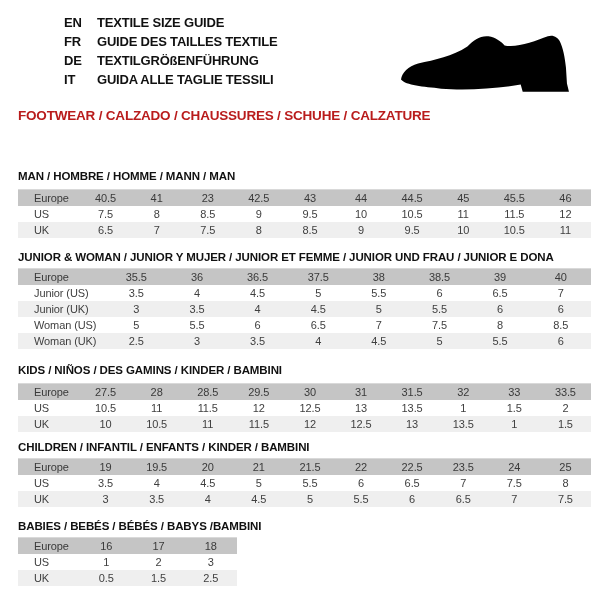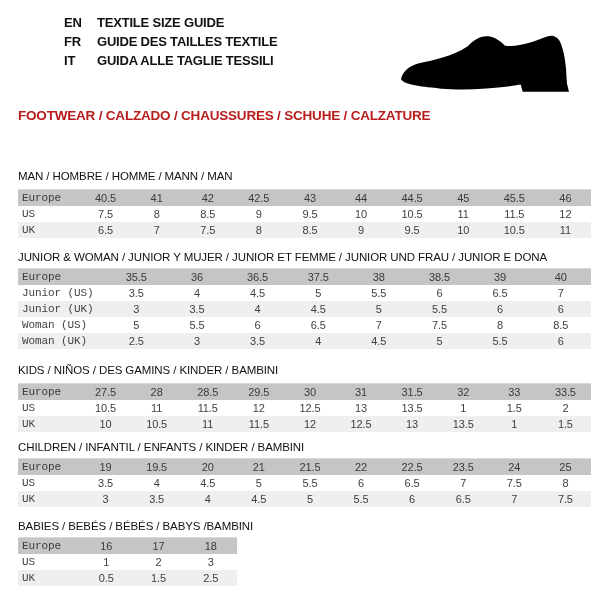--- a/index.html
+++ b/index.html
@@ -29,54 +29,58 @@
     font-size:13.5px; font-weight:bold; letter-spacing:-0.2px;
     color:#b91c1c; white-space:nowrap;
   }
 
   
   .shoe { position:absolute; left:399px; top:33px; width:177px; height:61px; }
 
   
   .sec-title {
     position:absolute; left:18px;
-    font-size:11.5px; font-weight:normal; letter-spacing:-0.1px;
+    font-size:11.5px; font-weight:bold; letter-spacing:-0.1px;
     color:#111111; white-space:nowrap;
   }
 
   
   .size-table {
     position:absolute; left:18px; width:573px;
     border-top:1px solid #d9d9d9;
   }
   .size-table.babies { width:219px; }
   .trow {
     display:flex; height:16px; line-height:16px;
     font-size:11px; color:#3f3f3f; letter-spacing:-0.1px;
     white-space:nowrap;
   }
   .trow.thead { background:#c5c5c5; color:#3a3a3a; }
   .trow.talt  { background:#efefef; }
-  .tlabel { flex:none; width:62px; padding-left:4px; text-align:left;font-family:Liberation Mono, monospace; }
+  .tlabel { flex:none; width:62px; padding-left:16px; text-align:left; }
   .size-table.junior .tlabel { width:88px; }
   .tcell { flex:1 1 0; text-align:center; }
 </style>
 </head>
 <body>
 
 <div class="page">
 
   <div class="lang-block">
     <div class="lang-row">
       <span class="lang-code">EN</span>
       <span class="lang-label">TEXTILE SIZE GUIDE</span>
     </div>
     <div class="lang-row">
       <span class="lang-code">FR</span>
       <span class="lang-label">GUIDE DES TAILLES TEXTILE</span>
+    </div>
+    <div class="lang-row">
+      <span class="lang-code">DE</span>
+      <span class="lang-label">TEXTILGRÖßENFÜHRUNG</span>
     </div>
     <div class="lang-row">
       <span class="lang-code">IT</span>
       <span class="lang-label">GUIDA ALLE TAGLIE TESSILI</span>
     </div>
   </div>
 
   <svg class="shoe" viewBox="0 0 176 60" aria-hidden="true">
     <path fill="#000000" d="
       M 2,46
@@ -102,21 +106,21 @@
   <div class="sec-title" style="top:251px">JUNIOR &amp; WOMAN / JUNIOR Y MUJER / JUNIOR ET FEMME / JUNIOR UND FRAU / JUNIOR E DONA</div>
   <div class="sec-title" style="top:364px">KIDS / NIÑOS / DES GAMINS / KINDER / BAMBINI</div>
   <div class="sec-title" style="top:441px">CHILDREN / INFANTIL / ENFANTS / KINDER / BAMBINI</div>
   <div class="sec-title" style="top:520px">BABIES / BEBÉS / BÉBÉS / BABYS /BAMBINI</div>
 
   <div class="size-table" style="top:189px">
       <div class="trow thead">
         <span class="tlabel">Europe</span>
         <span class="tcell">40.5</span>
         <span class="tcell">41</span>
-        <span class="tcell">42</span>
+        <span class="tcell">23</span>
         <span class="tcell">42.5</span>
         <span class="tcell">43</span>
         <span class="tcell">44</span>
         <span class="tcell">44.5</span>
         <span class="tcell">45</span>
         <span class="tcell">45.5</span>
         <span class="tcell">46</span>
       </div>
       <div class="trow">
         <span class="tlabel">US</span>

